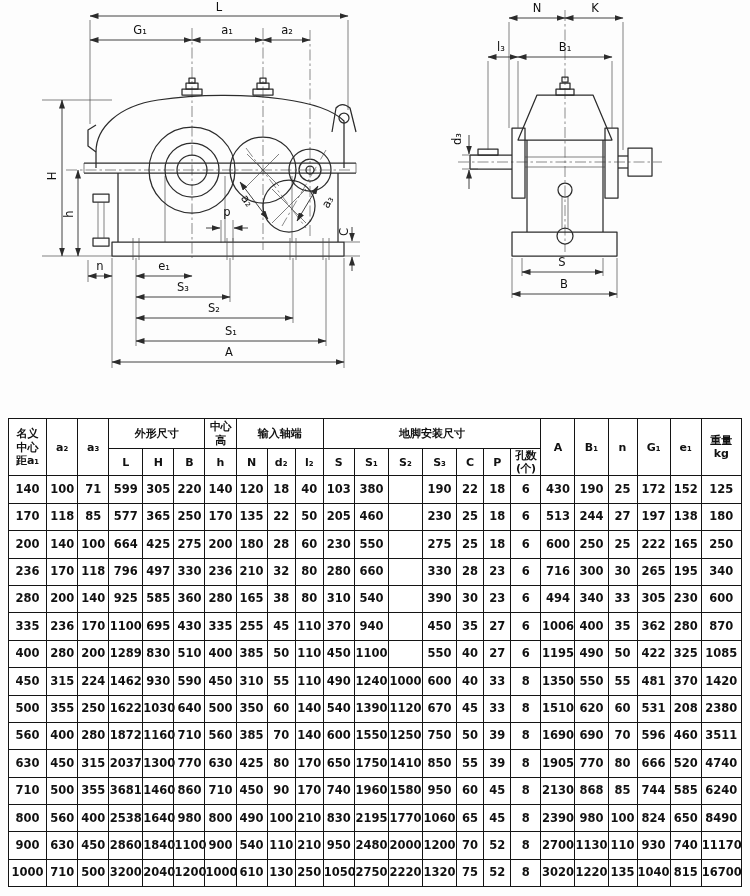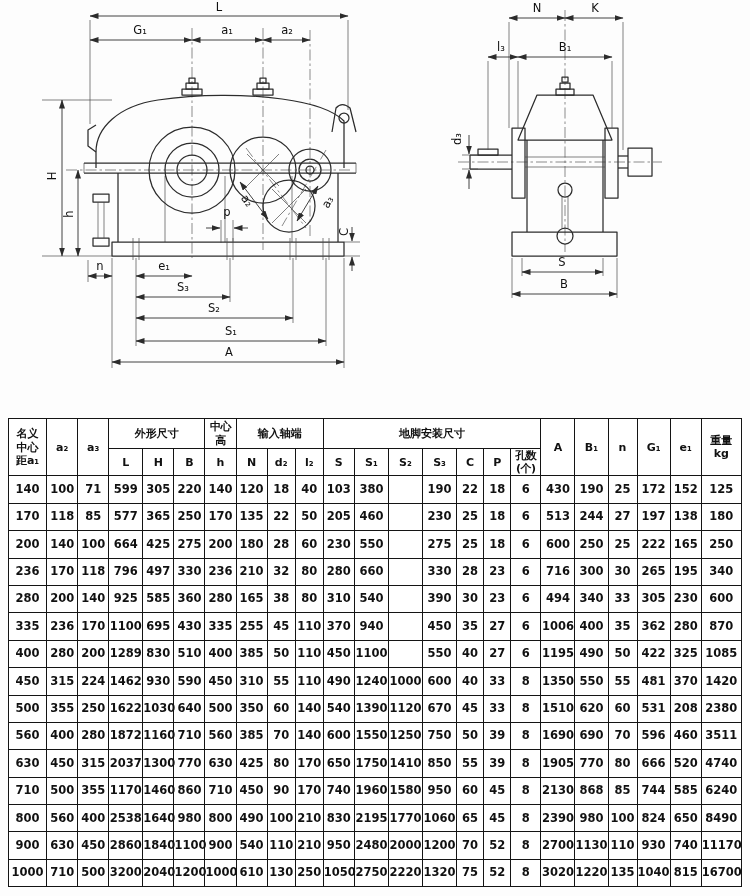--- a/index.html
+++ b/index.html
@@ -585,21 +585,21 @@
             <td>770</td>
             <td>80</td>
             <td>666</td>
             <td>520</td>
             <td>4740</td>
           </tr>
           <tr>
             <td>710</td>
             <td>500</td>
             <td>355</td>
-            <td>1170</td>
+            <td>3681</td>
             <td>1460</td>
             <td>860</td>
             <td>710</td>
             <td>450</td>
             <td>90</td>
             <td>170</td>
             <td>740</td>
             <td>1960</td>
             <td>1580</td>
             <td>950</td>

